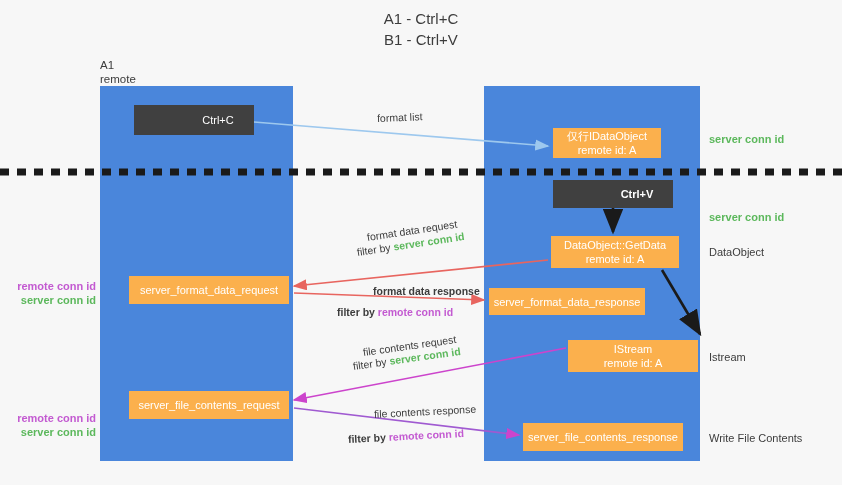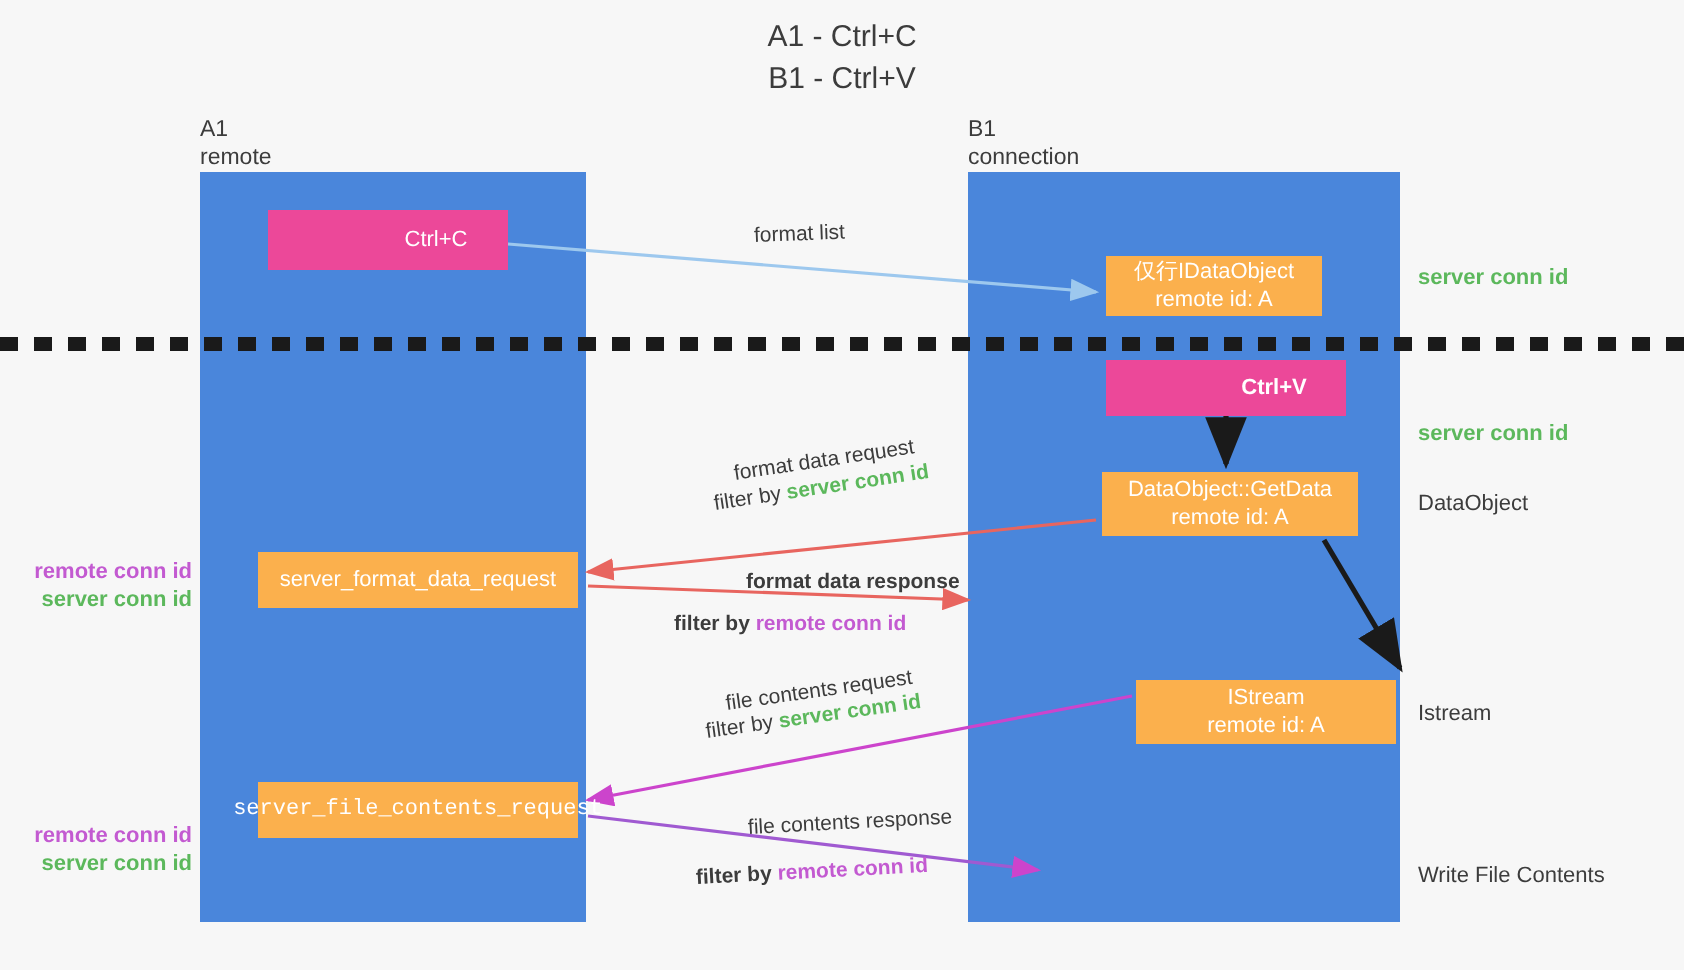--- a/index.html
+++ b/index.html
@@ -28,31 +28,31 @@
     line-height:14px;white-space:pre;
   }
   .head-a{left:100px;top:58px;width:193px;}
   .head-b{left:484px;top:58px;width:216px;}
 
   .box{
     position:absolute;display:flex;align-items:center;justify-content:center;
     text-align:center;color:#ffffff;font-size:11px;line-height:14px;
     white-space:pre;box-sizing:border-box;
   }
-  .box.green{background:#ec4899;padding-left:48px;}
+  .box.green{background:#404040;padding-left:48px;}
   .box.orange{background:#fbb04d;}
 
   .b-ctrlc{left:134px;top:105px;width:120px;height:30px;}
   .b-idataobject{left:553px;top:128px;width:108px;height:30px;}
   .b-ctrlv{left:553px;top:180px;width:120px;height:28px;font-weight:bold;}
   .b-getdata{left:551px;top:236px;width:128px;height:32px;}
   .b-fmt-req{left:129px;top:276px;width:160px;height:28px;}
   .b-fmt-resp{left:489px;top:288px;width:156px;height:27px;}
   .b-istream{left:568px;top:340px;width:130px;height:32px;}
-  .b-file-req{left:129px;top:391px;width:160px;height:28px;font-family:Liberation Mono, monospace;}
+  .b-file-req{left:129px;top:391px;width:160px;height:28px;}
   .b-file-resp{left:523px;top:423px;width:160px;height:28px;}
 
   .side-label{
     position:absolute;font-size:11px;line-height:14px;white-space:pre;
     color:#3c3c3c;
   }
   .green-txt{color:#5cb85c;font-weight:bold;}
   .purple-txt{color:#c35ad1;font-weight:bold;}
 
   .l-srv1{left:709px;top:132px;}
@@ -82,22 +82,20 @@
 </head>
 <body>
 
 <div id="stage">
 
   <div class="title">A1 - Ctrl+C
 B1 - Ctrl+V</div>
 
   <div class="col-head head-a">A1
 remote</div>
-  <div class="col-head head-b">B1
-connection</div>
 
   <div class="col col-a"></div>
   <div class="col col-b"></div>
 
   <svg class="svg-layer" viewBox="0 0 842 485">
     <defs>
       <marker id="ah-blue" markerWidth="9" markerHeight="7" refX="8" refY="3.5" orient="auto">
         <polygon points="0 0, 9 3.5, 0 7" fill="#9dc8ee"></polygon>
       </marker>
       <marker id="ah-red" markerWidth="9" markerHeight="7" refX="8" refY="3.5" orient="auto">
@@ -129,23 +127,25 @@
     <line x1="294" y1="408" x2="519" y2="435" stroke="#a05ad1" stroke-width="1.6" marker-end="url(#ah-magenta)"></line>
   </svg>
 
   <div class="box green b-ctrlc">Ctrl+C</div>
   <div class="box orange b-idataobject">仅行IDataObject
 remote id: A</div>
   <div class="box green b-ctrlv">Ctrl+V</div>
   <div class="box orange b-getdata">DataObject::GetData
 remote id: A</div>
   <div class="box orange b-fmt-req">server_format_data_request</div>
+  <div class="box orange b-fmt-resp">server_format_data_response</div>
   <div class="box orange b-istream">IStream
 remote id: A</div>
   <div class="box orange b-file-req">server_file_contents_request</div>
+  <div class="box orange b-file-resp">server_file_contents_response</div>
 
   <div class="side-label l-srv1 green-txt">server conn id</div>
   <div class="side-label l-srv2 green-txt">server conn id</div>
   <div class="side-label l-dataobject">DataObject</div>
   <div class="side-label l-istream">Istream</div>
   <div class="side-label l-write">Write File Contents</div>
 
   <div class="l-left-conn1" style="position:absolute;font-size:11px;line-height:14px;">
     <div class="purple-txt">remote conn id</div>
     <div class="green-txt">server conn id</div>

